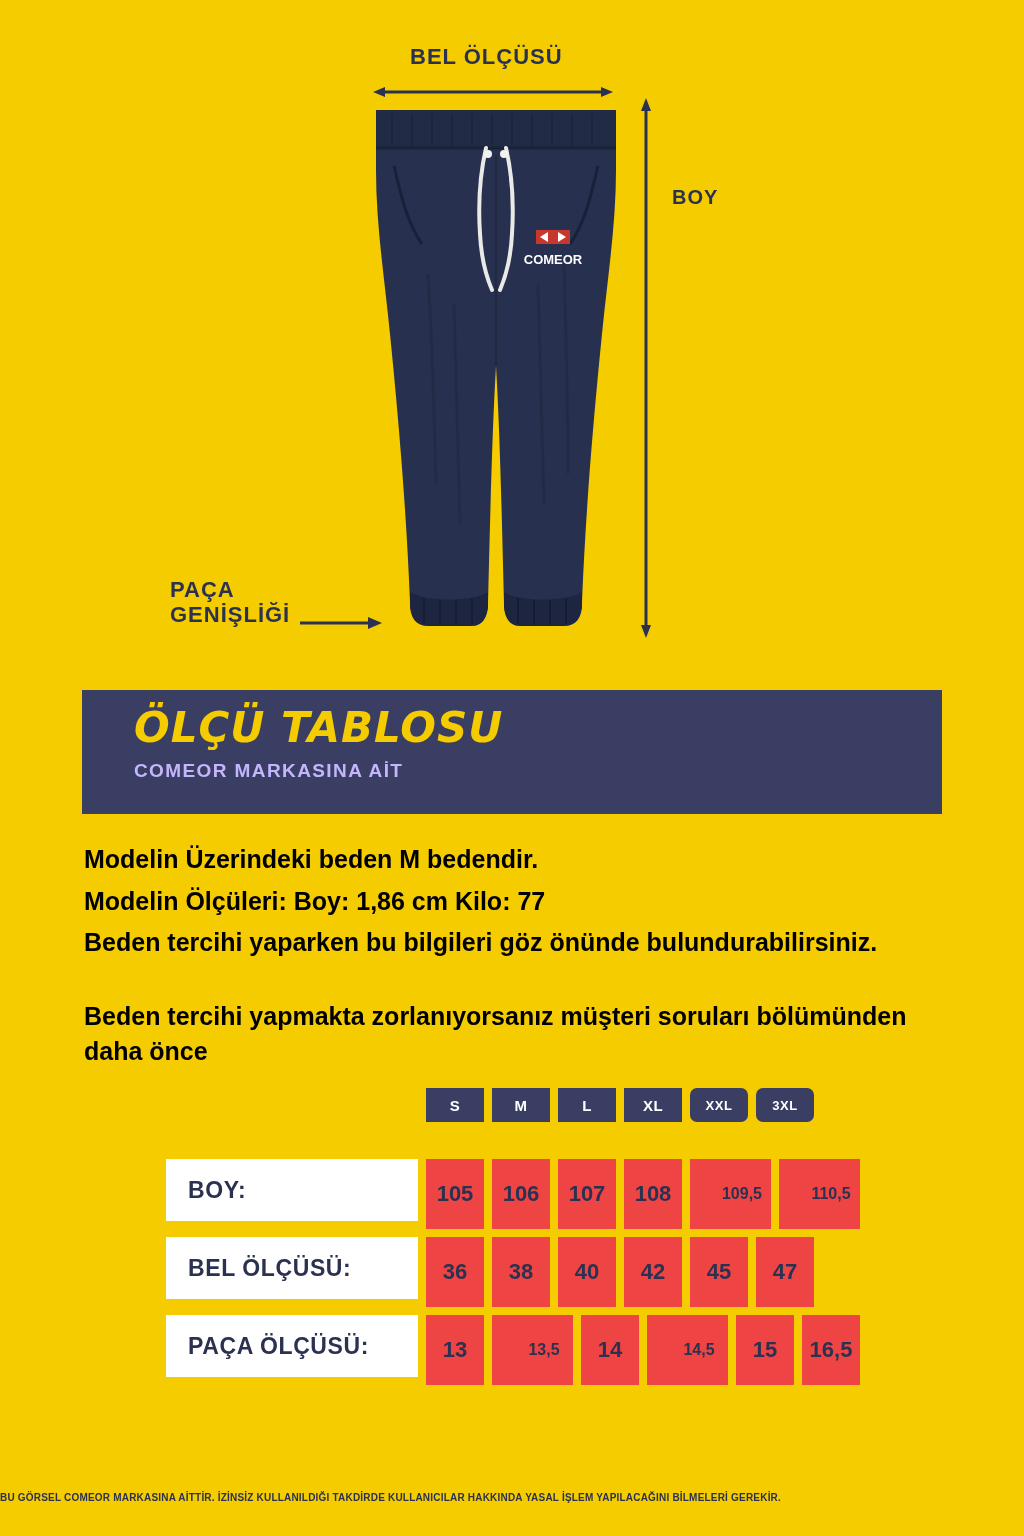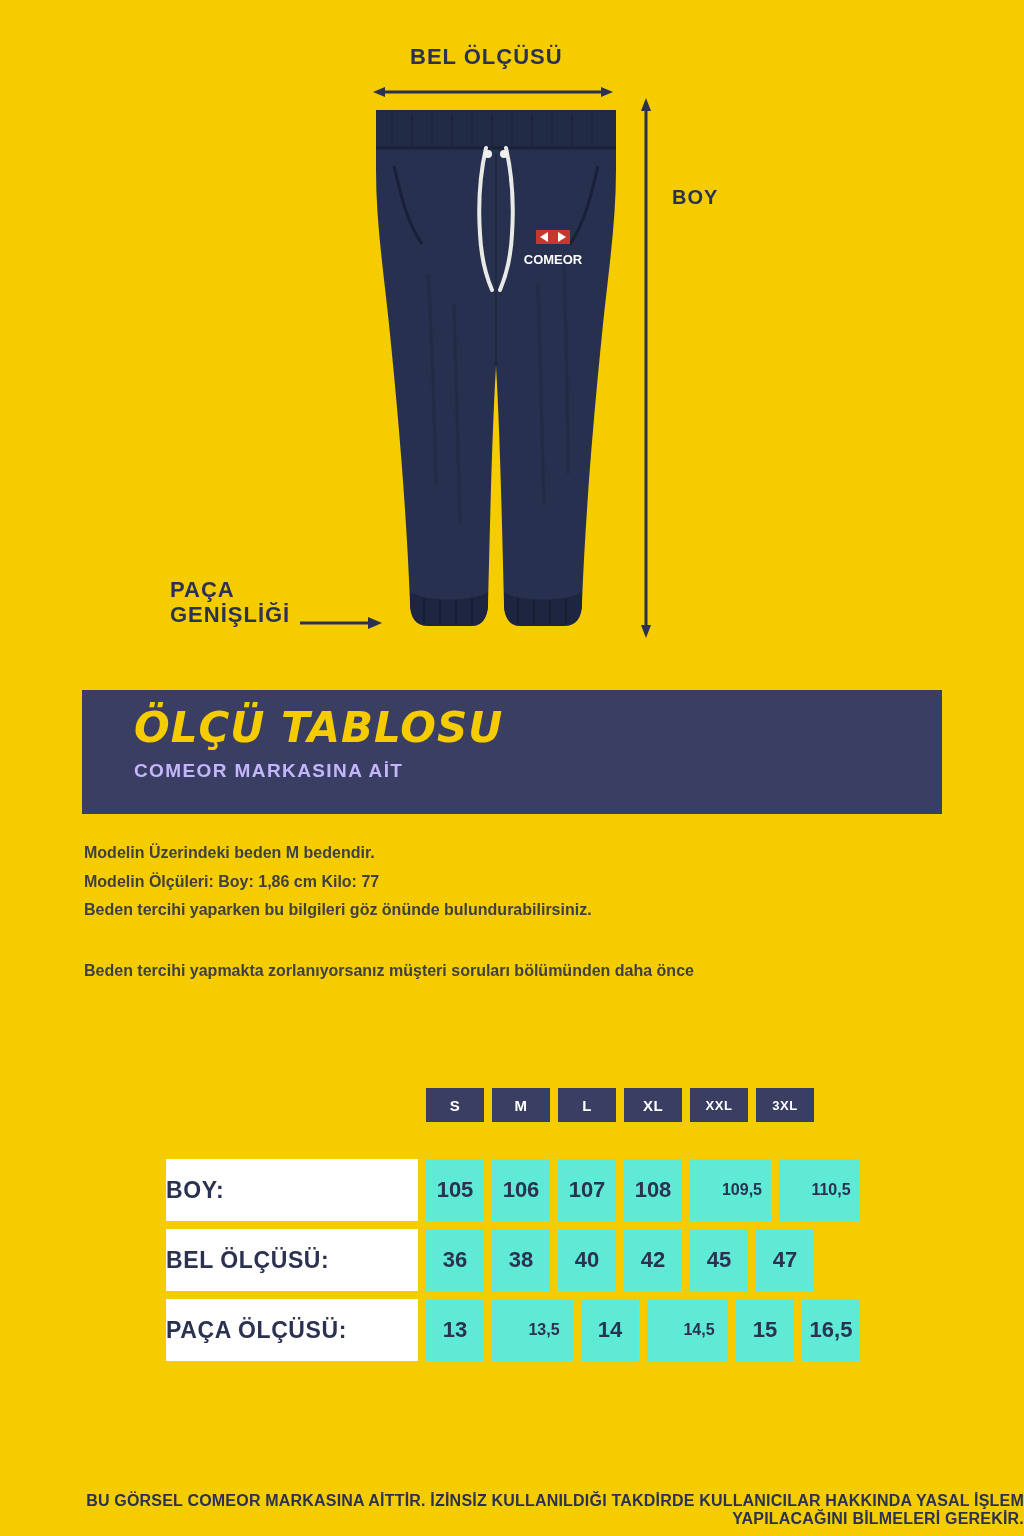--- a/index.html
+++ b/index.html
@@ -109,23 +109,23 @@
 
   
   .info {
     position: absolute;
     left: 84px;
     top: 842px;
     width: 860px;
   }
   .info p {
     margin: 0 0 6px 0;
-    font-size: 16px;
-    font-weight: bold;
-    color: #404040;
+    font-size: 25px;
+    font-weight: bold;
+    color: #000000;
     line-height: 1.42;
   }
   .info .gap {
     margin-top: 38px;
   }
 
   
   .table {
     position: absolute;
     left: 166px;
@@ -138,71 +138,73 @@
     margin-bottom: 8px;
   }
   .row.header-row {
     margin-bottom: 9px;
   }
   .rowlabel {
     width: 252px;
     background: #FFFFFF;
     display: flex;
     align-items: center;
+    padding-left: 22px;
     box-sizing: border-box;
     font-size: 23px;
     font-weight: bold;
     letter-spacing: 0.6px;
     color: #2B3150;
     height: 62px;
   }
   .rowlabel.spacer {
     background: transparent;
   }
   .cell {
     width: 58px;
     margin-left: 8px;
-    background: #5eead4;
+    background: #ef4444;
     display: flex;
     align-items: center;
     justify-content: center;
     font-size: 22px;
     font-weight: bold;
     color: #2B3150;
-    height: 62px;
+    height: 70px;
   }
   .cell.small {
     font-size: 16px;
     padding-left: 23px;
   }
   .hcell {
     width: 58px;
     margin-left: 8px;
     height: 34px;
     background: #3A3E63;
     color: #FFFFFF;
     display: flex;
     align-items: center;
     justify-content: center;
     font-size: 15px;
     font-weight: bold;
     letter-spacing: 0.5px;
   }
   .hcell.tiny {
     font-size: 13px;
+    border-radius: 7px;
   }
 
   
   .footer {
     position: absolute;
     left: 0;
     top: 1492px;
     width: 1024px;
-    text-align: right;
-    font-size: 16px;
+    text-align: left;
+    font-size: 10px;
     font-weight: bold;
     letter-spacing: 0.2px;
     color: #2B3150;
   }
 </style>
 </head>
 <body>
 
 <div class="hero">
 

